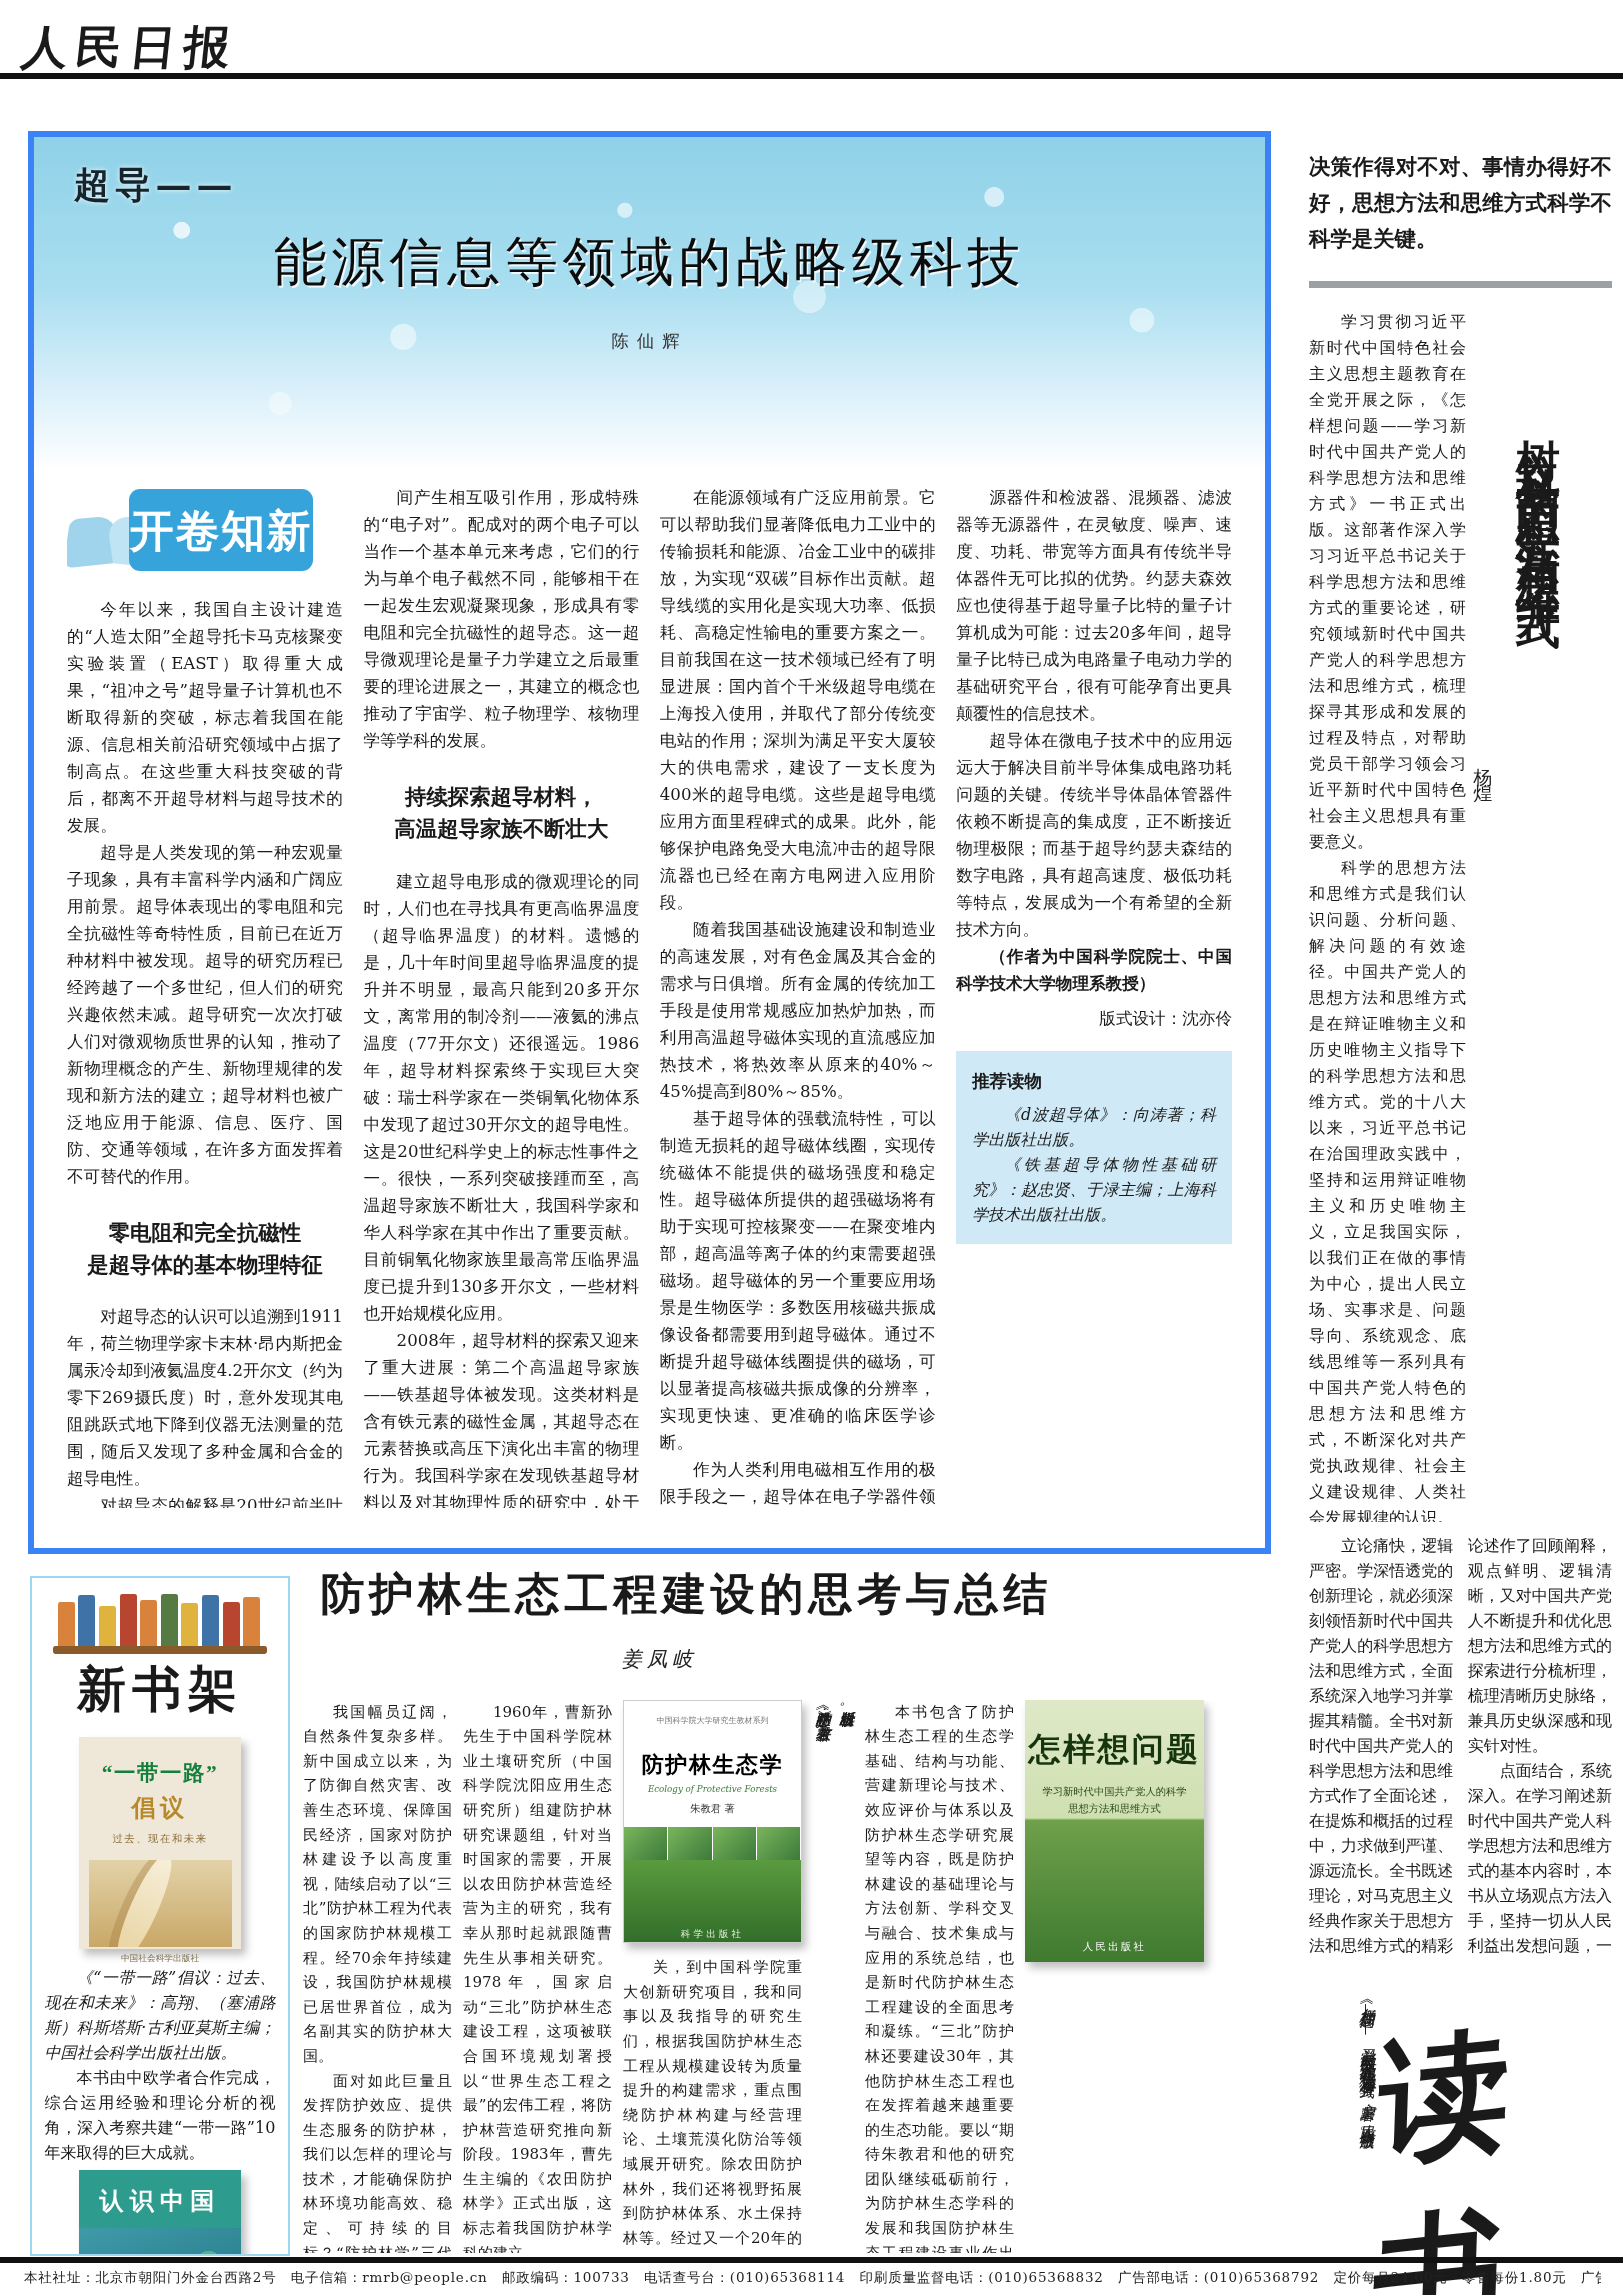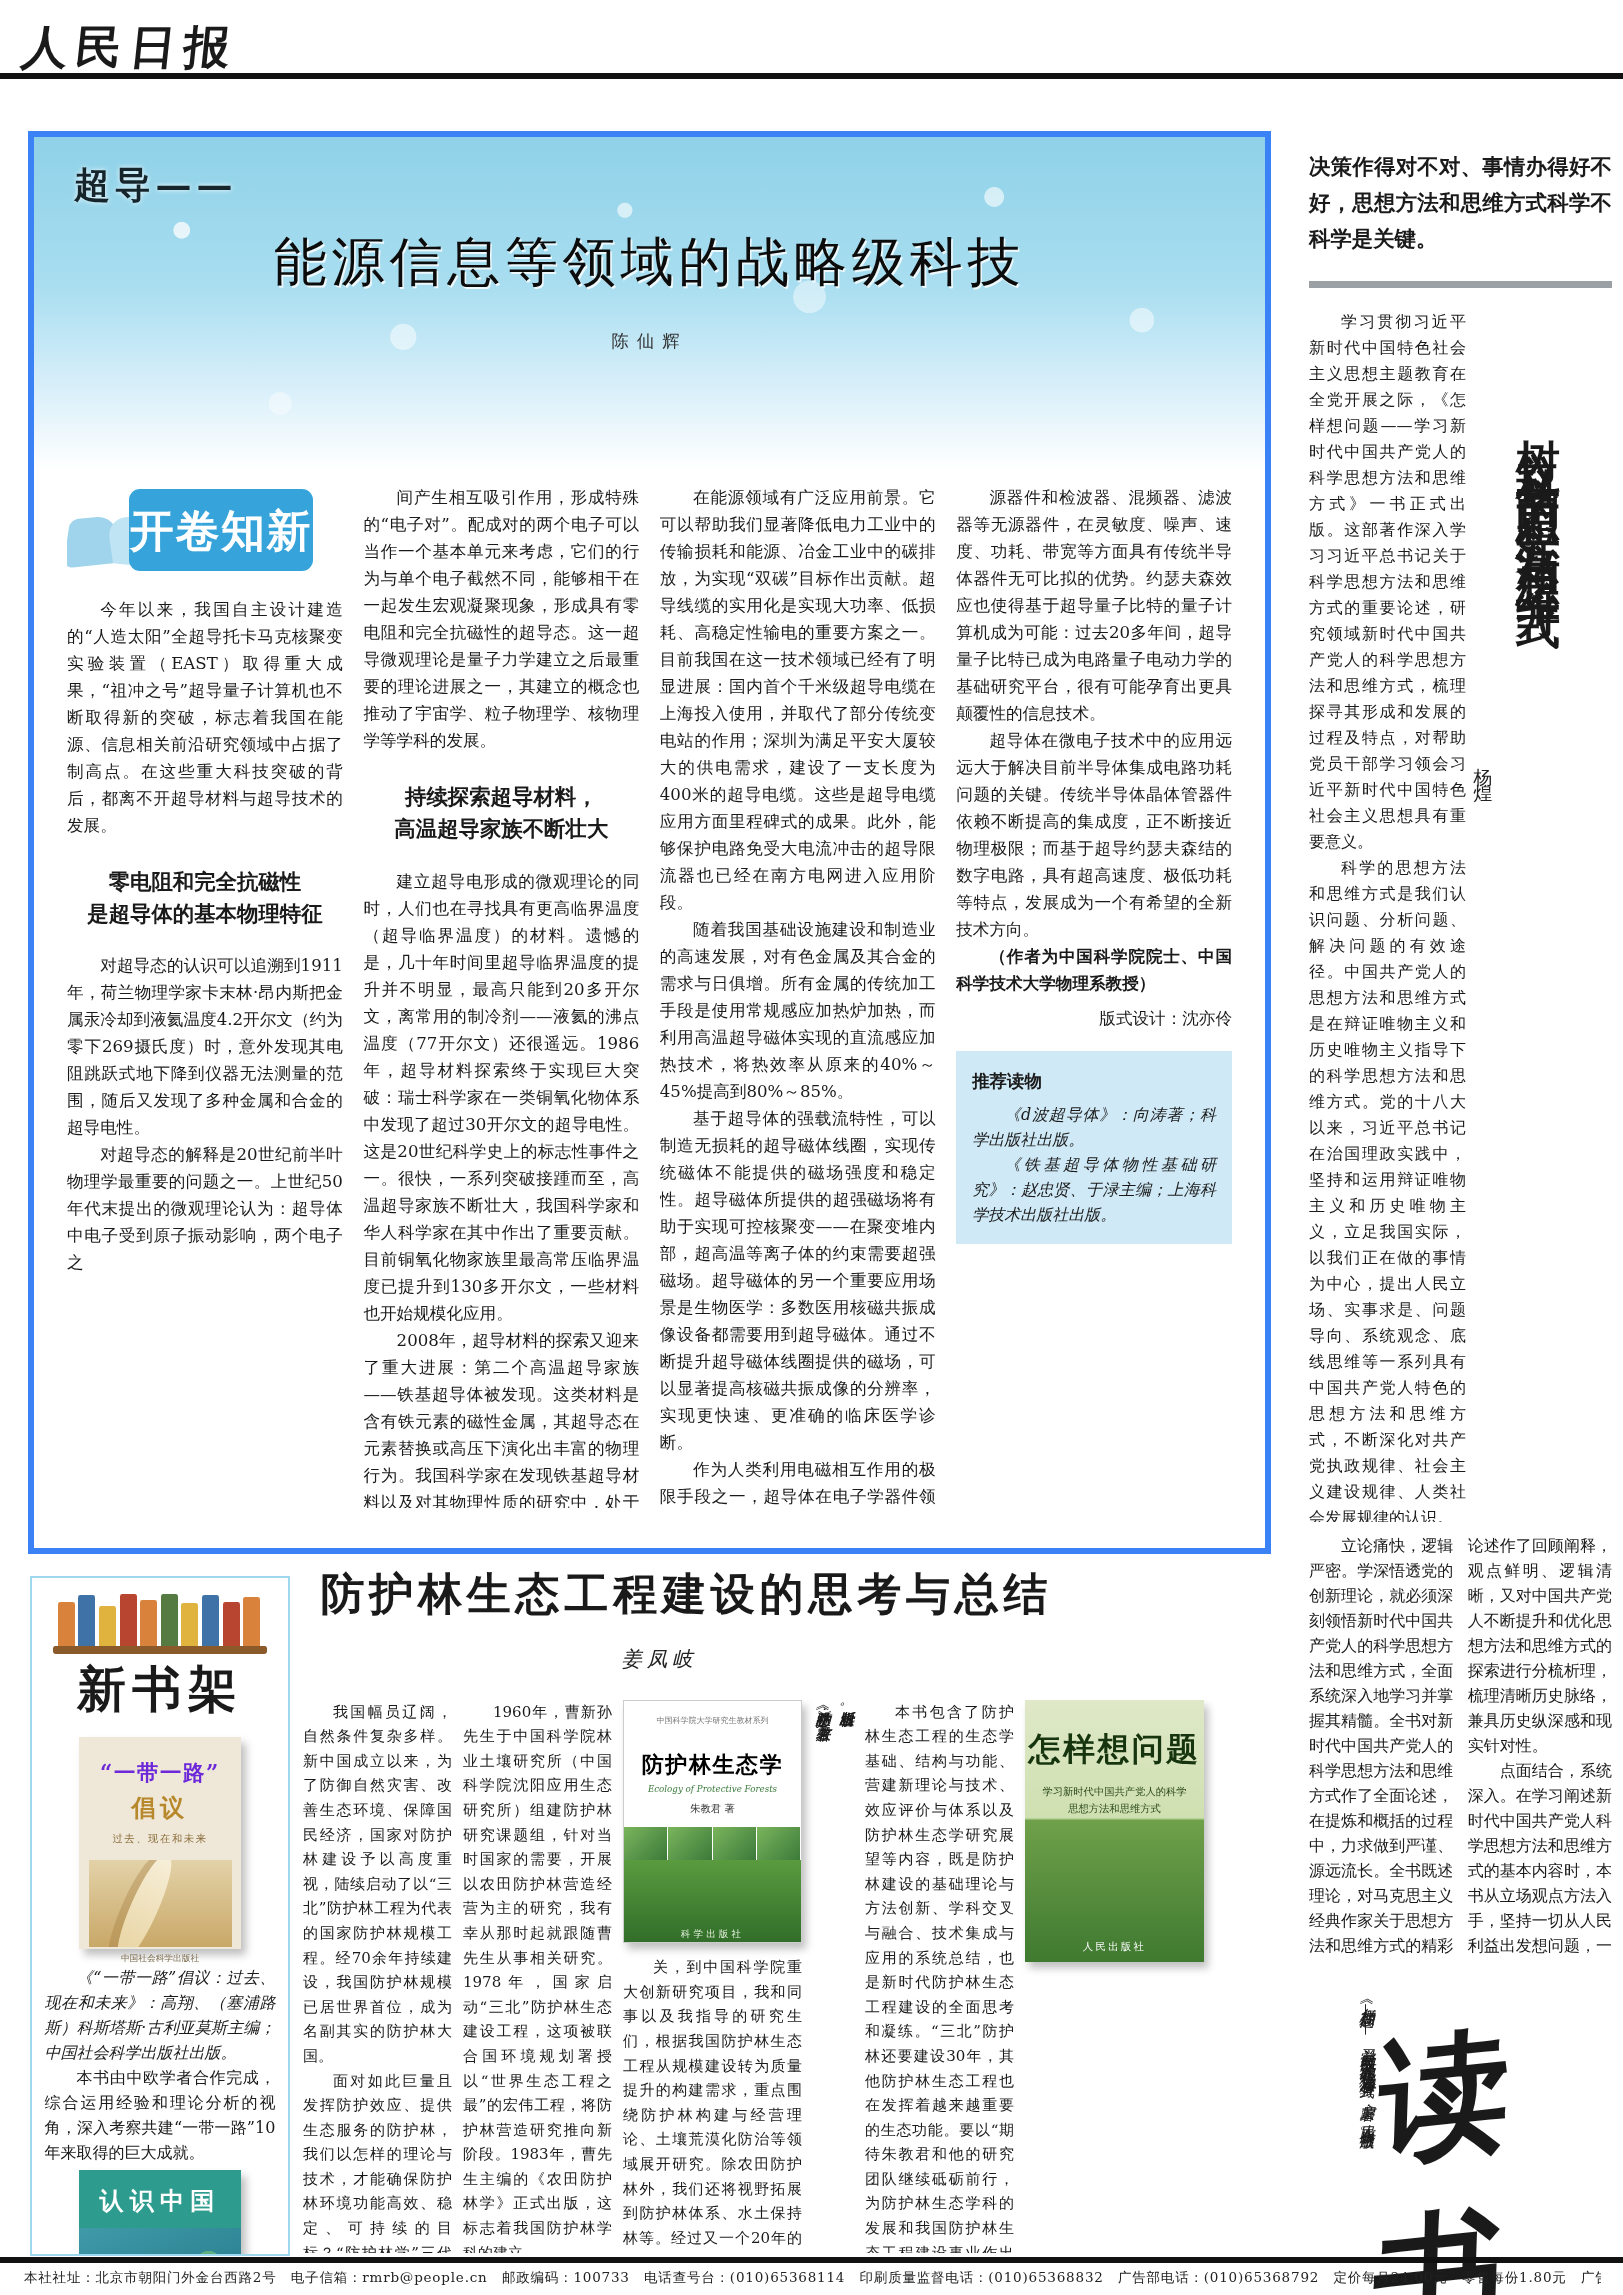--- a/index.html
+++ b/index.html
@@ -66,21 +66,21 @@
   .calli-chars { font-size:131px; font-weight:900; transform:rotate(-6deg) skewX(-8deg); letter-spacing:-8px; }
 
   
   .shelf-box { position:absolute; left:30px; top:1576px; width:260px; height:680px; border:2.4px solid #9ed7f0; padding:8px 11px; overflow:hidden; }
   .shelf-art { position:relative; height:68px; margin:0 auto; width:214px; }
   .shelf-art .spine { position:absolute; bottom:8px; width:17.4px; border-radius:2.4px 2.4px 0 0; }
   .shelf-bar { position:absolute; bottom:0; left:0; width:100%; height:8px; background:#8a5a2b; border-radius:2.4px; }
   .shelf-title { text-align:center; font-weight:900; font-size:49px; letter-spacing:6.3px; margin:3.2px 0 14.3px 0; }
   .cover { margin:0 auto; box-shadow:4.8px 6.3px 8px rgba(0,0,0,.25); }
   .cover1 { width:162px; height:212px; background:#efe8d8; padding:20.6px 9.5px; text-align:center; }
-  .cover1 .t1 { color:#6d28d9; font-weight:900; font-size:21.4px; letter-spacing:1.6px; }
+  .cover1 .t1 { color:#15803d; font-weight:900; font-size:21.4px; letter-spacing:1.6px;font-family:Liberation Serif, serif; }
   .cover1 .t2 { color:#b8892c; font-weight:900; font-size:24px; margin-top:4.8px; letter-spacing:4.8px; }
   .cover1 .t3 { color:#8a6d3b; font-size:10.3px; margin-top:8px; letter-spacing:1.6px; }
   .cover1 .sand { margin-top:14.3px; height:87px; background:linear-gradient(180deg,#e3d2a8,#c9a868); position:relative; overflow:hidden; }
   .cover1 .road { position:absolute; left:30%; top:-8px; width:27px; height:111px; background:linear-gradient(180deg,#f7efd9,#e8d3a0); border-radius:50%/60%; transform:rotate(24deg); box-shadow:-8px 4.8px 0 rgba(160,120,60,.35); }
   .cover1 .pub { font-size:8.7px; color:#7a6a4a; margin-top:6.3px; }
   .shelf-cap { font-size:16px; line-height:25px; text-align:justify; margin:16px 1.6px 4.8px 1.6px; }
   .shelf-cap p { text-indent:2em; }
   .shelf-cap .lead { font-style:italic; }
   .cover2 { width:162px; height:222px; background:#2d9b8e; text-align:center; overflow:hidden; }
   .cover2 .t1 { color:#fff; font-weight:700; font-size:24px; letter-spacing:6.3px; padding-top:14.3px; }
@@ -138,20 +138,21 @@
     <div class="cols">
       <div class="col">
         <div class="badge">
           <div class="badge-book">
               <i class="leaf l1"></i>
               <i class="leaf l2"></i>
             </div>
           <div class="badge-label">开卷知新</div>
         </div>
         <p>今年以来，我国自主设计建造的“人造太阳”全超导托卡马克核聚变实验装置（EAST）取得重大成果，“祖冲之号”超导量子计算机也不断取得新的突破，标志着我国在能源、信息相关前沿研究领域中占据了制高点。在这些重大科技突破的背后，都离不开超导材料与超导技术的发展。</p>
+        <p>超导是人类发现的第一种宏观量子现象，具有丰富科学内涵和广阔应用前景。超导体表现出的零电阻和完全抗磁性等奇特性质，目前已在近万种材料中被发现。超导的研究历程已经跨越了一个多世纪，但人们的研究兴趣依然未减。超导研究一次次打破人们对微观物质世界的认知，推动了新物理概念的产生、新物理规律的发现和新方法的建立；超导材料也被广泛地应用于能源、信息、医疗、国防、交通等领域，在许多方面发挥着不可替代的作用。</p>
         <h3 class="subhead">零电阻和完全抗磁性
 是超导体的基本物理特征</h3>
         <p>对超导态的认识可以追溯到1911年，荷兰物理学家卡末林·昂内斯把金属汞冷却到液氦温度4.2开尔文（约为零下269摄氏度）时，意外发现其电阻跳跃式地下降到仪器无法测量的范围，随后又发现了多种金属和合金的超导电性。</p>
         <p>对超导态的解释是20世纪前半叶物理学最重要的问题之一。上世纪50年代末提出的微观理论认为：超导体中电子受到原子振动影响，两个电子之</p>
       </div>
       <div class="col">
         <p>间产生相互吸引作用，形成特殊的“电子对”。配成对的两个电子可以当作一个基本单元来考虑，它们的行为与单个电子截然不同，能够相干在一起发生宏观凝聚现象，形成具有零电阻和完全抗磁性的超导态。这一超导微观理论是量子力学建立之后最重要的理论进展之一，其建立的概念也推动了宇宙学、粒子物理学、核物理学等学科的发展。</p>
         <h3 class="subhead">持续探索超导材料，
 高温超导家族不断壮大</h3>
         <p>建立超导电形成的微观理论的同时，人们也在寻找具有更高临界温度（超导临界温度）的材料。遗憾的是，几十年时间里超导临界温度的提升并不明显，最高只能到20多开尔文，离常用的制冷剂——液氦的沸点温度（77开尔文）还很遥远。1986年，超导材料探索终于实现巨大突破：瑞士科学家在一类铜氧化物体系中发现了超过30开尔文的超导电性。这是20世纪科学史上的标志性事件之一。很快，一系列突破接踵而至，高温超导家族不断壮大，我国科学家和华人科学家在其中作出了重要贡献。目前铜氧化物家族里最高常压临界温度已提升到130多开尔文，一些材料也开始规模化应用。</p>

